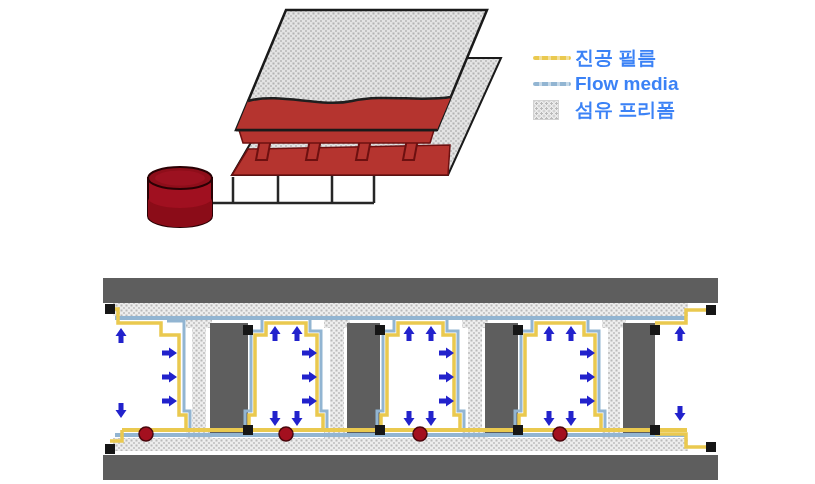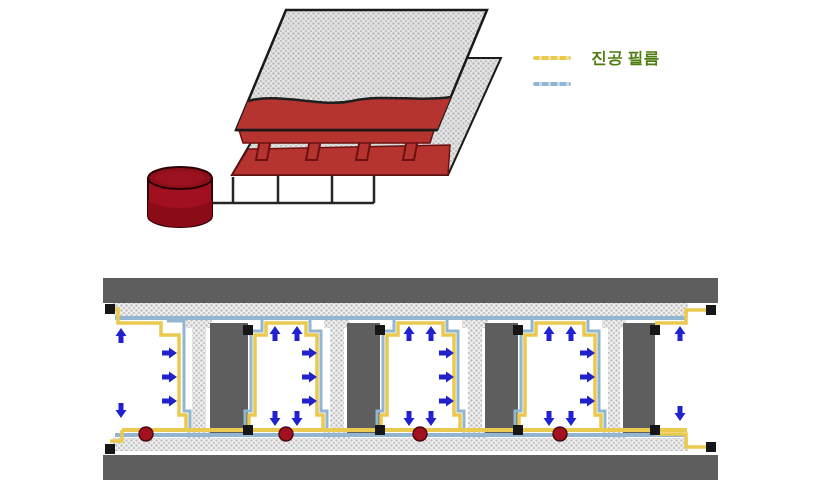--- a/index.html
+++ b/index.html
@@ -10,21 +10,21 @@
   #stage{position:absolute;inset:0;}
   svg{position:absolute;display:block;}
   #illustration-svg{left:80px;top:0px;}
   #cross-section-svg{left:103px;top:277px;}
   
   #legend{
     position:absolute;left:533px;top:46px;display:flex;flex-direction:column;gap:3px;
   }
   .legend-row{display:flex;align-items:center;height:23px;}
   .legend-swatch-box{width:42px;display:flex;justify-content:flex-start;align-items:center;}
-  .legend-label{font-size:16px;font-weight:700;color:#4d7c0f;white-space:nowrap;line-height:1;margin-left:16px;}
+  .legend-label{font-size:19px;font-weight:700;color:#3b82f6;white-space:nowrap;line-height:1;}
   .sw-line-yellow{
     width:38px;height:4px;border-radius:2px;
     background:repeating-linear-gradient(90deg,#eac94f 0 6px,#f3e09a 6px 9px);
   }
   .sw-line-blue{
     width:38px;height:4px;border-radius:2px;
     background:repeating-linear-gradient(90deg,#92b5d2 0 6px,#c6d9e8 6px 9px);
   }
   .sw-circle-red{
     width:20px;height:20px;border-radius:50%;
@@ -76,24 +76,31 @@
     <div class="legend-swatch-box">
       <span class="legend-swatch sw-line-yellow"></span>
     </div>
     <span class="legend-label">진공 필름</span>
   </div>
 
   <div class="legend-row">
     <div class="legend-swatch-box">
       <span class="legend-swatch sw-line-blue"></span>
     </div>
+    <span class="legend-label">Flow media</span>
   </div>
 
 
 
+  <div class="legend-row">
+    <div class="legend-swatch-box">
+      <span class="legend-swatch sw-square-dotted"></span>
+    </div>
+    <span class="legend-label">섬유 프리폼</span>
+  </div>
 </div>
 
   <svg id="cross-section-svg" width="615" height="204" viewBox="0 0 615 204">
     <defs>
       <pattern id="pf" width="5" height="5" patternUnits="userSpaceOnUse">
         <rect width="5" height="5" fill="#ededed"></rect>
         <rect width="2" height="2" fill="#c9c9c9"></rect>
         <rect x="2.5" y="2.5" width="2" height="2" fill="#b9b9b9"></rect>
       </pattern>
     </defs>

